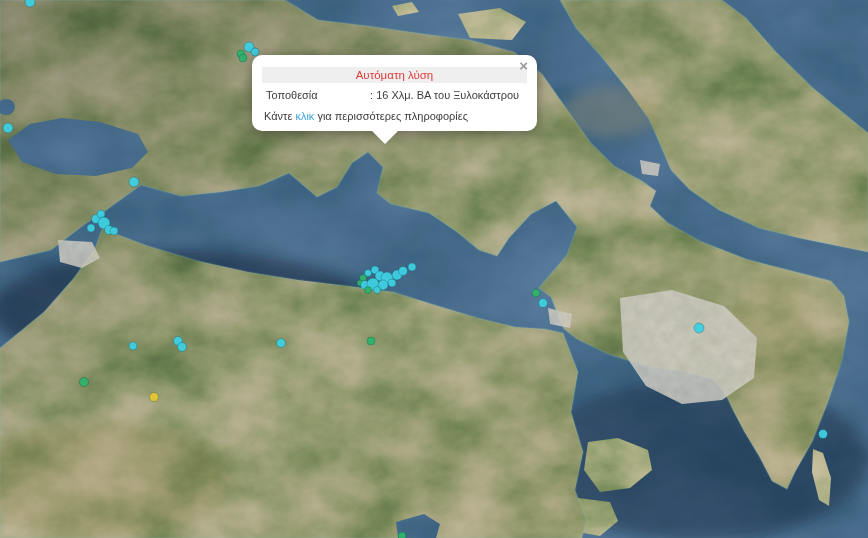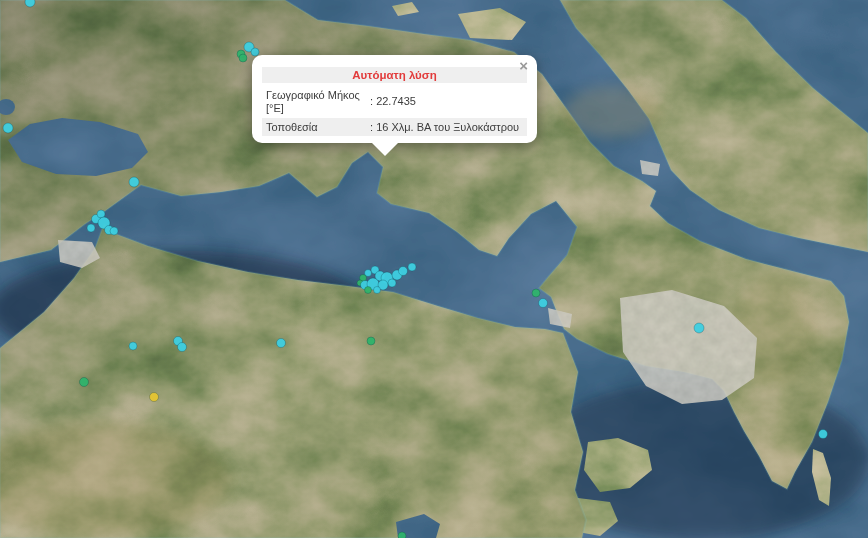--- a/index.html
+++ b/index.html
@@ -10,21 +10,21 @@
   
   .popup{position:absolute;left:252px;top:55px;width:285px;box-sizing:border-box;
          background:#fff;border-radius:10px;padding:12px 10px 7px 10px;
          box-shadow:0 3px 14px rgba(0,0,0,.4);z-index:10;}
   .popup .tail{position:absolute;left:119px;bottom:-13px;width:0;height:0;
          border-left:14px solid transparent;border-right:14px solid transparent;
          border-top:14px solid #fff;}
   .pclose{position:absolute;right:9px;top:3px;color:#9a9a9a;font-size:15px;
          line-height:15px;cursor:pointer;font-weight:bold;}
   .ptitle{background:#efefef;color:#e23b3b;text-align:center;font-size:11.5px;
-         padding:2px 0;margin-bottom:3px;font-weight:bold;}
+         padding:2px 0;margin-bottom:3px;}
   .ptable{width:100%;border-collapse:collapse;table-layout:fixed;}
   .ptable td{font-size:11px;line-height:1.16;color:#3c3c3c;padding:3px 4px;
          vertical-align:middle;word-wrap:break-word;}
   .ptable td.lab{width:96px;}
   .ptable td.val::before{content:": ";}
   .ptable tr:nth-child(even){background:#efefef;}
   .pfooter{font-size:11px;color:#3c3c3c;padding:5px 2px 2px 2px;}
   .plink{color:#3ea2d9;text-decoration:none;cursor:pointer;}
 </style>
 </head>
@@ -167,23 +167,20 @@
       <circle cx="402" cy="536" r="4" fill="#2fb36b" fill-opacity="0.95" stroke="rgba(8,55,65,0.35)" stroke-width="0.8"></circle>
     </g>
 </svg>
 
 <div class="popup">
   <div class="pclose">×</div>
   <div class="ptitle">Αυτόματη λύση</div>
   <table class="ptable">
     <tbody>
       <tr>
-        <td class="lab">Γεωγραφικό Μήκος [°E]</td>
-        <td class="val">22.7435</td>
-      </tr>
-      <tr>
         <td class="lab">Τοποθεσία</td>
         <td class="val">16 Χλμ. ΒΑ του Ξυλοκάστρου</td>
       </tr>
     </tbody>
   </table>
+  <div class="pfooter"><span>Κάντε </span><a class="plink">κλικ</a><span> για περισσότερες πληροφορίες</span></div>
   <div class="tail"></div>
 </div>
 
 </body></html>

